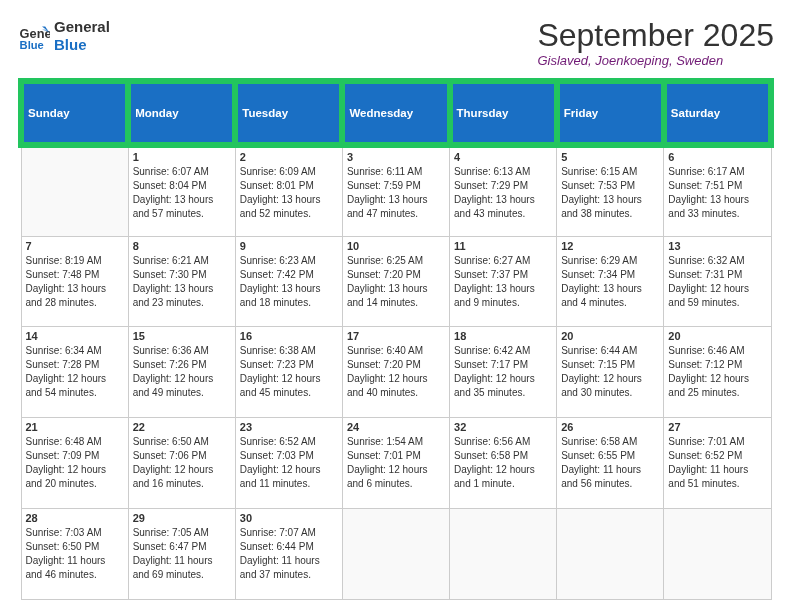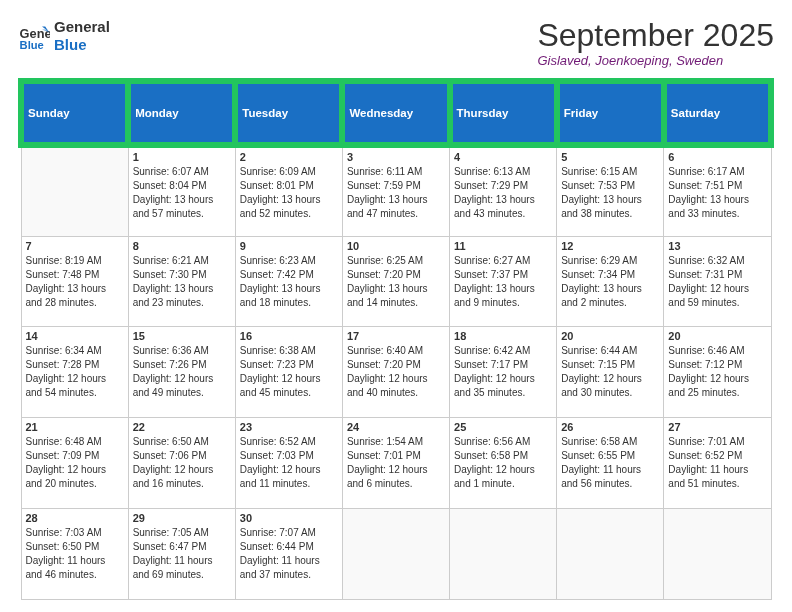--- a/index.html
+++ b/index.html
@@ -220,21 +220,21 @@
               <div>Daylight: 13 hours</div>
               <div>and 9 minutes.</div>
             </div>
           </td>
           <td>
             <div class="day-num">12</div>
             <div class="day-info">
               <div>Sunrise: 6:29 AM</div>
               <div>Sunset: 7:34 PM</div>
               <div>Daylight: 13 hours</div>
-              <div>and 2 minutes.</div>
+              <div>and 4 minutes.</div>
             </div>
           </td>
           <td>
             <div class="day-num">13</div>
             <div class="day-info">
               <div>Sunrise: 6:32 AM</div>
               <div>Sunset: 7:31 PM</div>
               <div>Daylight: 12 hours</div>
               <div>and 59 minutes.</div>
             </div>
@@ -336,21 +336,21 @@
           <td>
             <div class="day-num">24</div>
             <div class="day-info">
               <div>Sunrise: 1:54 AM</div>
               <div>Sunset: 7:01 PM</div>
               <div>Daylight: 12 hours</div>
               <div>and 6 minutes.</div>
             </div>
           </td>
           <td>
-            <div class="day-num">25</div>
+            <div class="day-num">32</div>
             <div class="day-info">
               <div>Sunrise: 6:56 AM</div>
               <div>Sunset: 6:58 PM</div>
               <div>Daylight: 12 hours</div>
               <div>and 1 minute.</div>
             </div>
           </td>
           <td>
             <div class="day-num">26</div>
             <div class="day-info">

